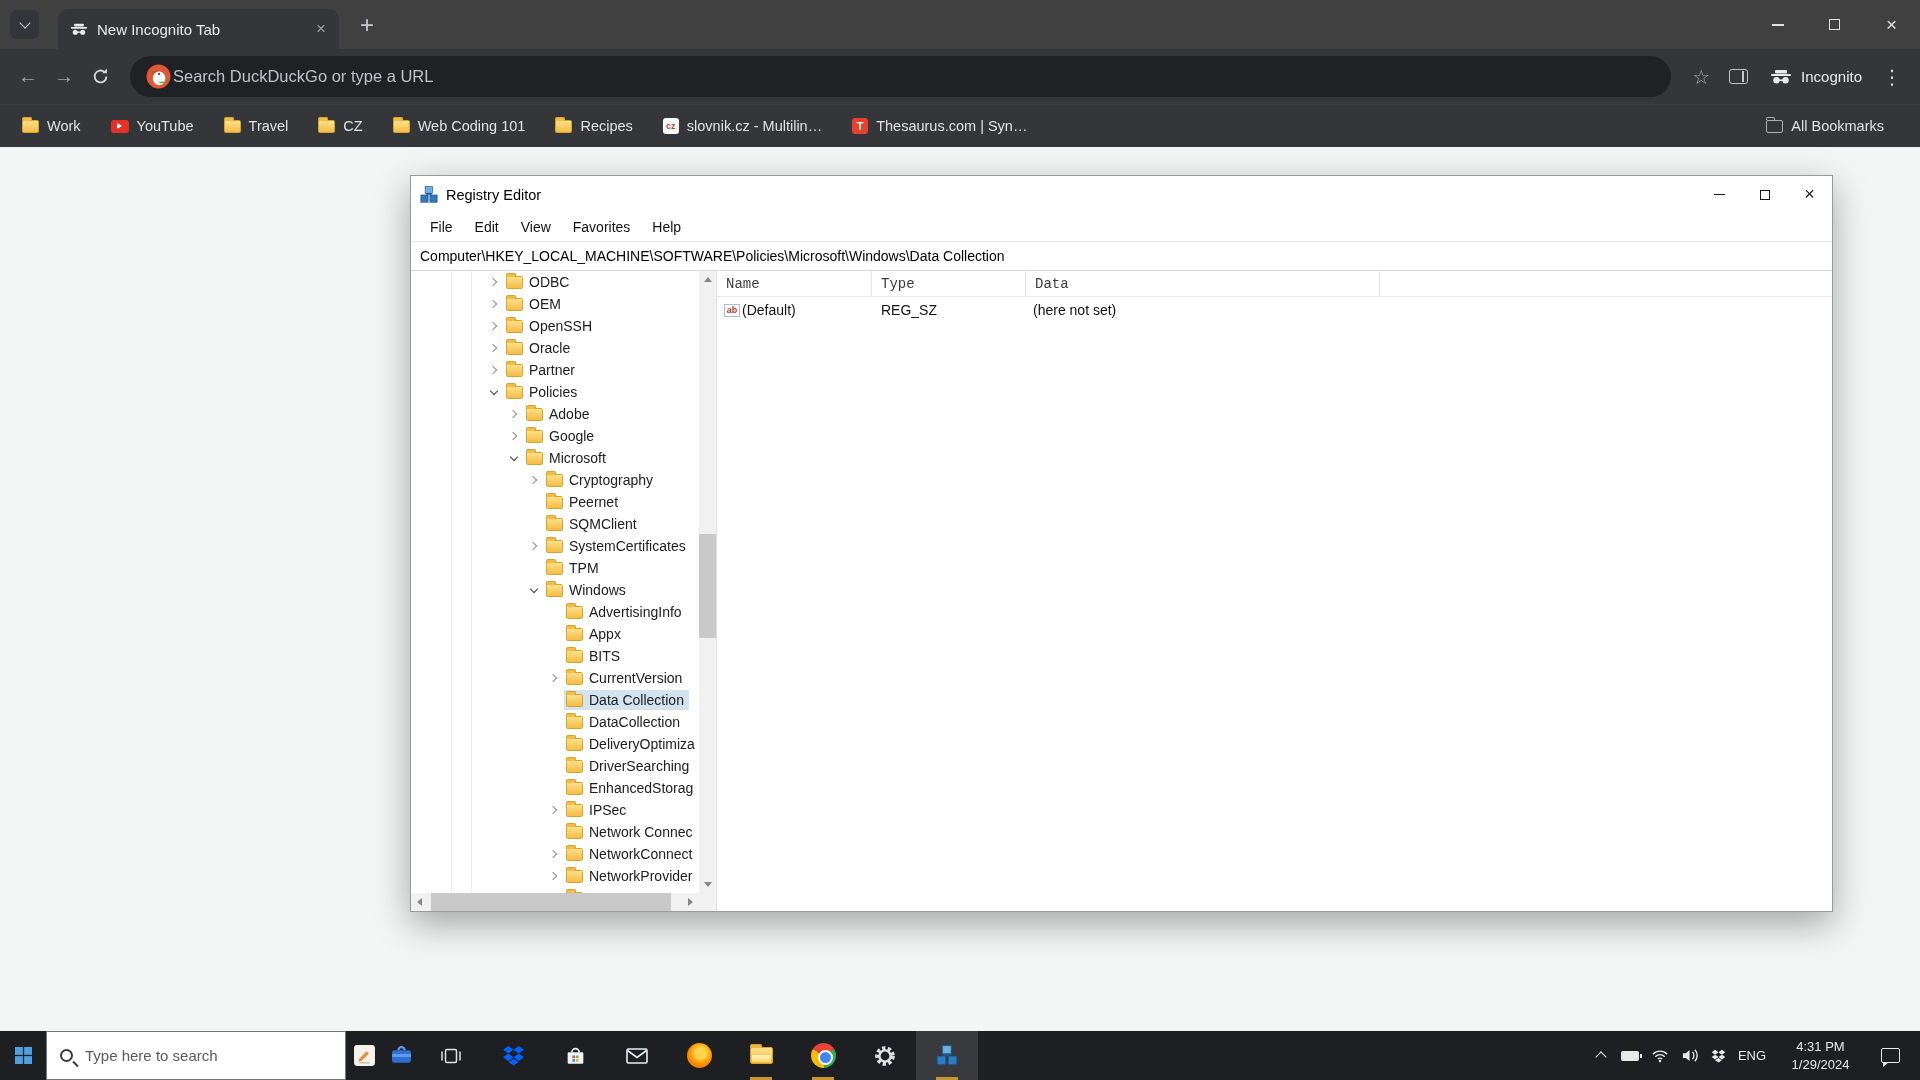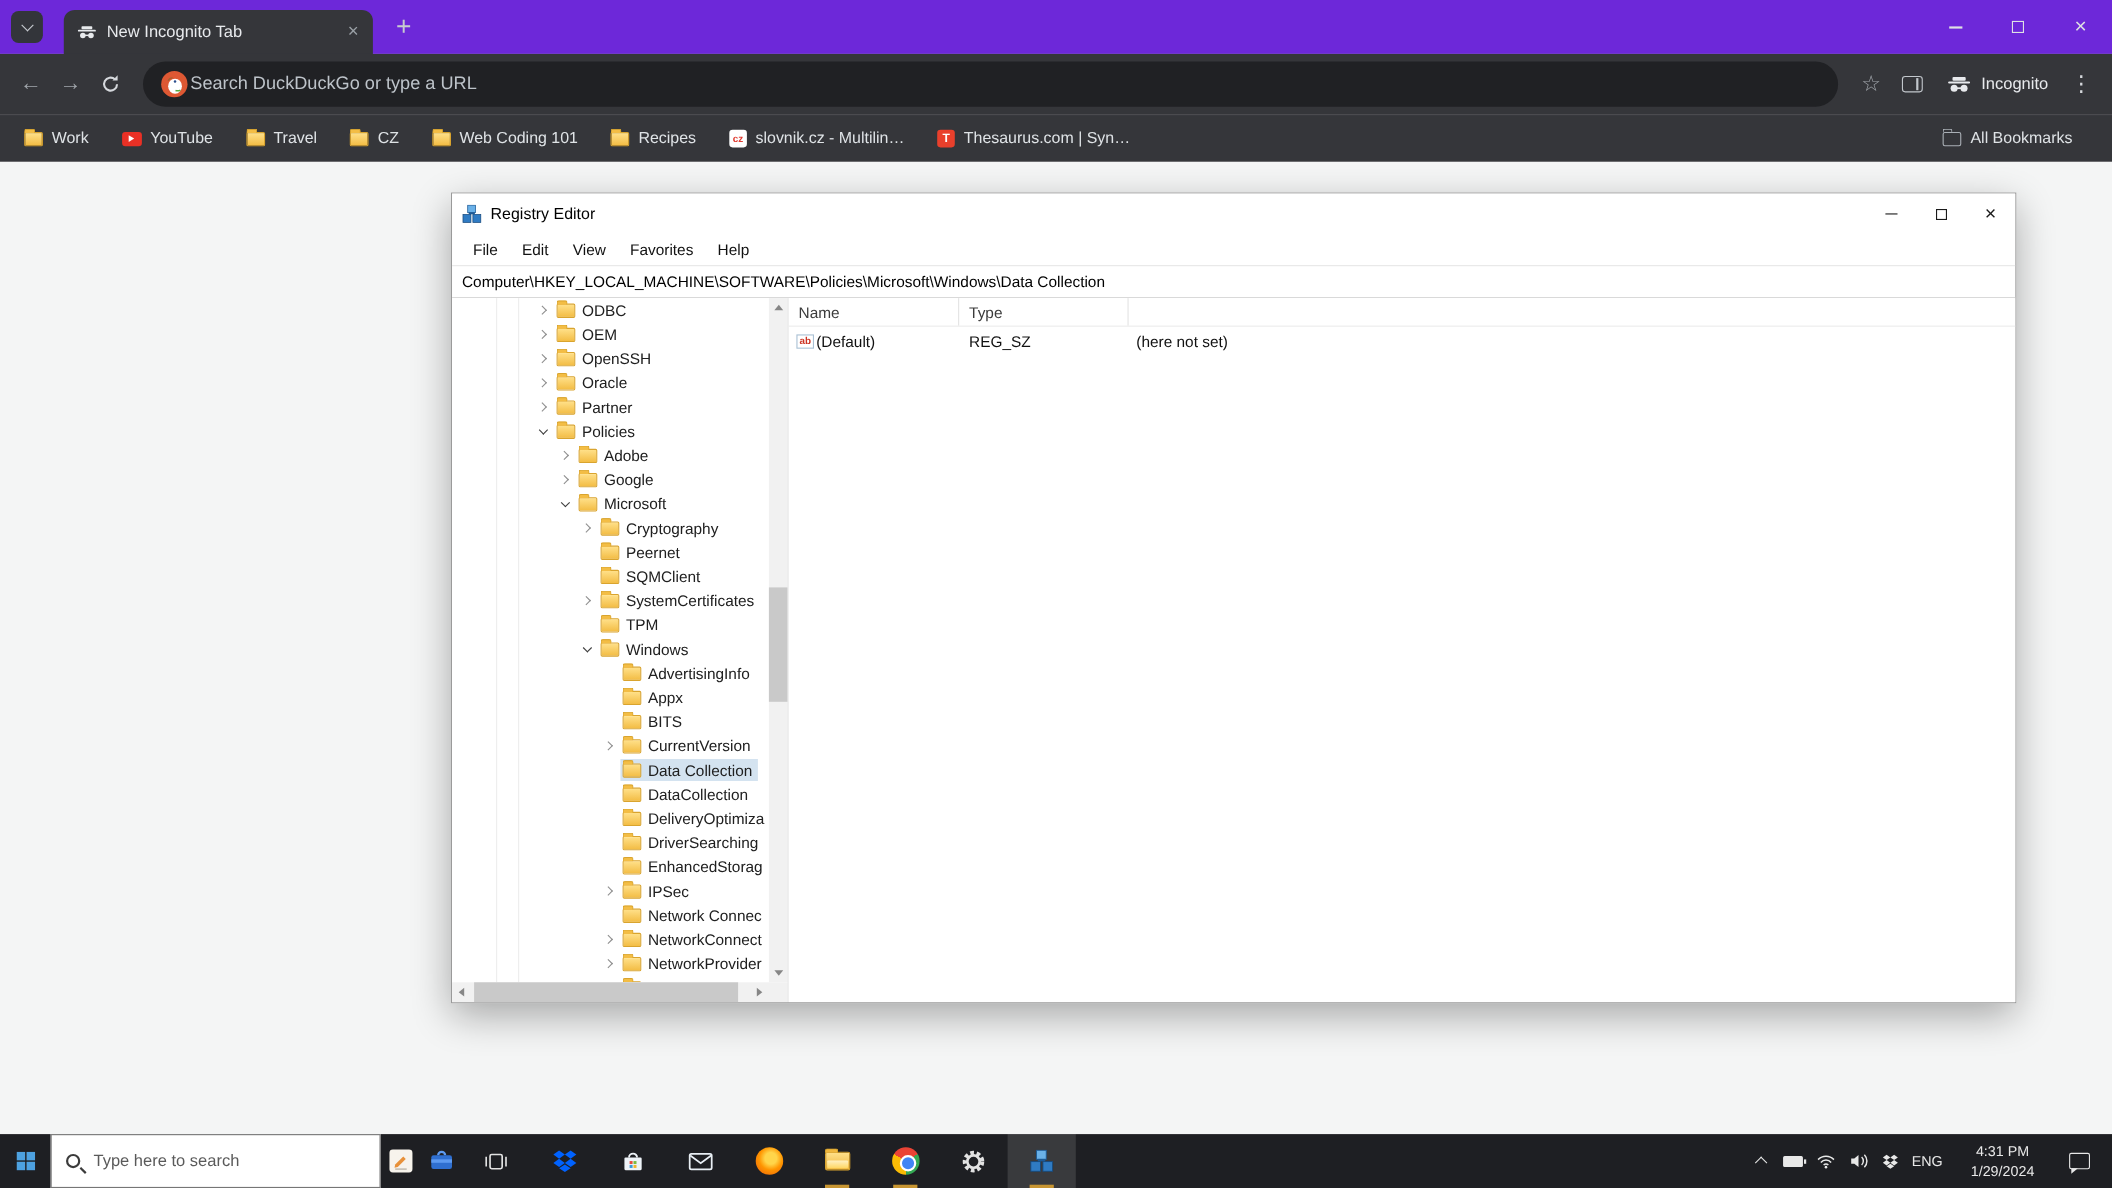--- a/index.html
+++ b/index.html
@@ -1,20 +1,20 @@
 <!DOCTYPE html>
 <html><head>
 <meta charset="utf-8">
 <style>
   * { margin:0; padding:0; box-sizing:border-box; }
   html,body { width:1920px; height:1080px; overflow:hidden; font-family:"Liberation Sans", sans-serif; }
   .screen { position:relative; width:1920px; height:1080px; background:#f5f5f5; cursor:default; }
 
   
-  .tabstrip { position:absolute; top:0; left:0; right:0; height:49px; background:#6d28d9; }
+  .tabstrip { position:absolute; top:0; left:0; right:0; height:49px; background:#404040; }
   .tab-search-btn { position:absolute; left:10px; top:10px; width:29px; height:29px; border-radius:7px; background:#33353a; display:flex; align-items:center; justify-content:center; }
   .chev-dn { width:8px; height:8px; border-right:1.6px solid #c7cbd0; border-bottom:1.6px solid #c7cbd0; transform:rotate(45deg); margin-top:-3px; }
   .tab { position:absolute; left:58px; top:9px; width:281px; height:40px; background:#35363a; border-radius:10px 10px 0 0; display:flex; align-items:center; padding:0 10px 0 12px; gap:9px; }
   .tab-title { flex:1; font-size:15px; color:#e8eaed; white-space:nowrap; overflow:hidden; }
   .tab-close { font-size:17px; color:#9aa0a6; padding:0 3px; }
   .newtab-btn { position:absolute; left:352px; top:10px; width:30px; height:30px; display:flex; align-items:center; justify-content:center; font-size:24px; font-weight:300; color:#c7cbd0; }
   .win-controls { position:absolute; right:0; top:0; height:49px; display:flex; }
   .wc { width:57px; height:100%; display:flex; align-items:center; justify-content:center; color:#dfe1e4; font-size:19px; }
   .wc-minbar { width:12px; height:2px; background:#dfe1e4; }
   .wc-maxbox { width:11px; height:11px; border:1.5px solid #dfe1e4; }
@@ -73,21 +73,21 @@
   .tri-up{width:0;height:0;border-left:4px solid transparent;border-right:4px solid transparent;border-bottom:5px solid #868686;}
   .tri-dn{width:0;height:0;border-left:4px solid transparent;border-right:4px solid transparent;border-top:5px solid #868686;}
   .tri-lf{width:0;height:0;border-top:4px solid transparent;border-bottom:4px solid transparent;border-right:5px solid #868686;}
   .tri-rt{width:0;height:0;border-top:4px solid transparent;border-bottom:4px solid transparent;border-left:5px solid #868686;}
   .re-hscroll { position:absolute; left:0; bottom:0; width:305px; height:18px; background:#f1f1f1; }
   .sb-thumb-h { position:absolute; top:0; bottom:0; left:20px; width:240px; background:#c9c9c9; }
   .re-split { position:absolute; left:305px; top:0; bottom:0; width:1px; background:#e0e0e0; }
 
   .re-list { position:absolute; left:306px; right:0; top:0; bottom:0; background:#fff; }
   .lheader { display:flex; height:26px; border-bottom:1px solid #ececec; font-size:14px; color:#3c3c3c; }
-  .hc { height:100%; display:flex; align-items:center; padding-left:9px; border-right:1px solid #e3e3e3; }
+  .hc { height:100%; display:flex; align-items:center; padding-left:9px; border-right:1px solid #e3e3e3;font-family:Liberation Mono, monospace; }
   .h-name{width:155px}.h-type{width:154px}.h-data{width:354px}
   .h-fill { flex:1; border-right:none; }
   .lrow { display:flex; height:26px; align-items:center; font-size:14px; color:#111; }
   .c-name { width:155px; display:flex; align-items:center; padding-left:5px; }
   .c-type { width:154px; padding-left:9px; }
   .c-data { padding-left:7px; }
   .nwrap { display:flex; align-items:center; gap:2px; padding:2px 6px 2px 2px; }
   .nwrap.sel { background:#0078d7; color:#fff; }
   .re-ic { width:16px; height:13px; background:#fff; border:1px solid #a9c0d4; display:flex; align-items:center; justify-content:center; flex:none; font-weight:bold; }
   .ic-str { color:#cc3322; font-size:9px; line-height:1; }
@@ -530,20 +530,21 @@
             <span class="tri-rt"></span>
           </span>
       </div>
 
       <div class="re-split"></div>
 
       <div class="re-list">
         <div class="lheader">
           <span class="hc h-name">Name</span>
           <span class="hc h-type">Type</span>
+          <span class="hc h-data">Data</span>
           <span class="hc h-fill"></span>
         </div>
         <div class="lrow">
           <span class="c-name">
               <span class="nwrap">
                 <span class="re-ic">
                   <span class="ic-str">ab</span>
                 </span>
                 <span>(Default)</span>
               </span>

